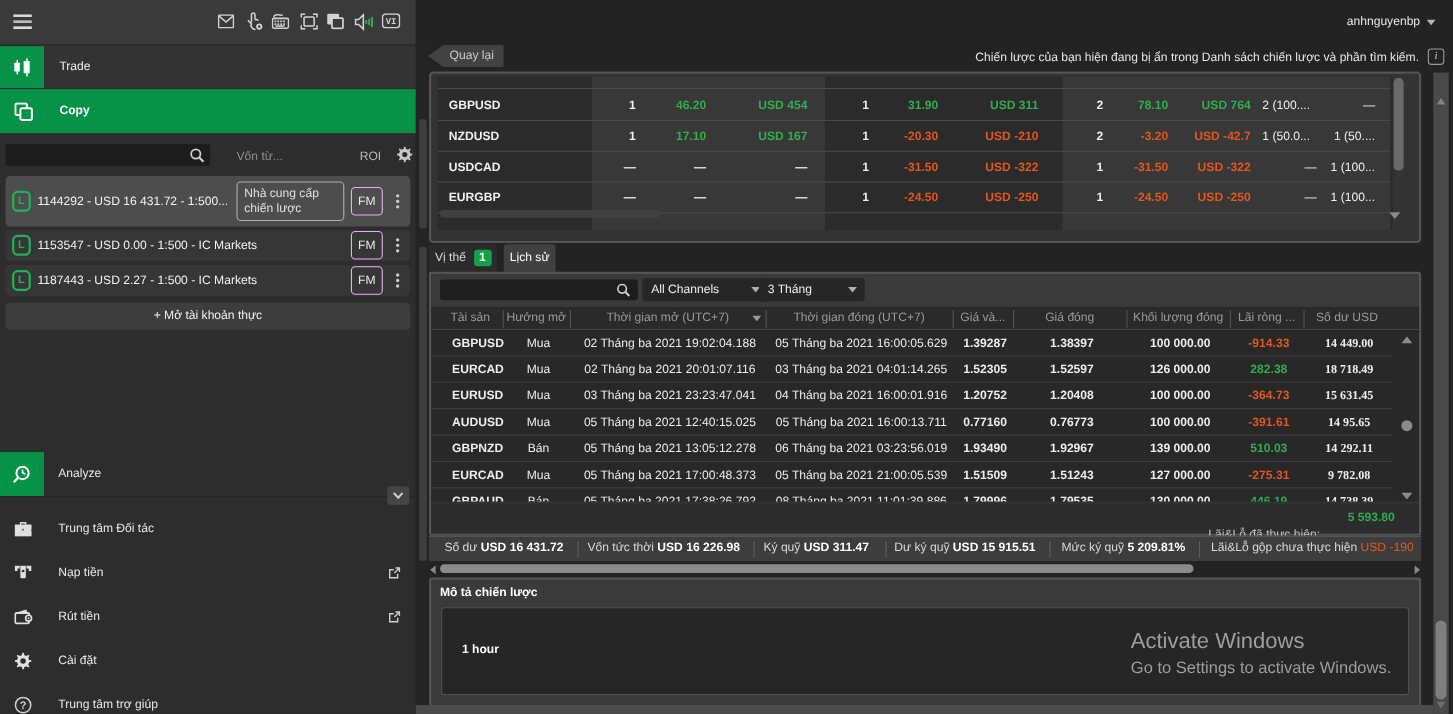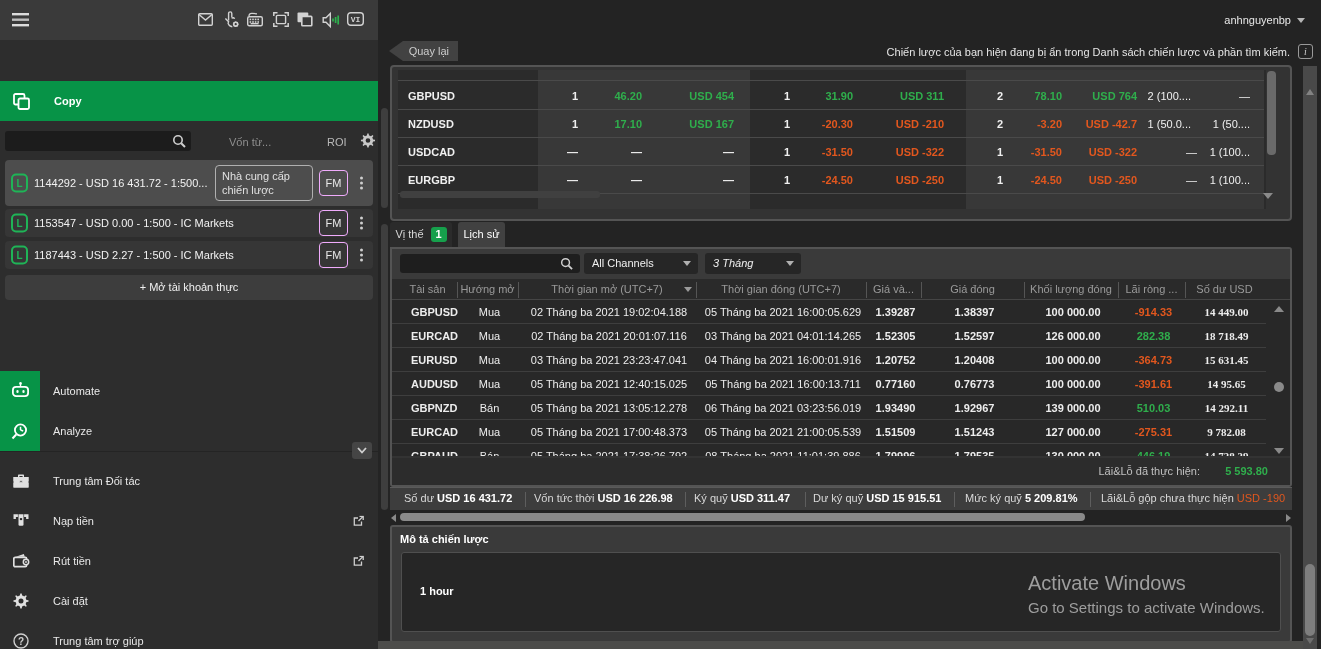--- a/index.html
+++ b/index.html
@@ -19,21 +19,21 @@
 #sidebar { left:0; top:40px; width:378px; height:609px; background:#2d2d2d; }
 .srow { position:absolute; left:0; width:378px; }
 #trade-row { top:2px; height:38px; background:#333333; }
 #trade-icon { left:0; top:0; width:40px; height:38px; background:#079347; }
 #copy-row { top:41px; height:40px; background:#079347; }
 .srow-label { position:absolute; left:54px; top:50%; transform:translateY(-50%); color:#f0f0f0; font-size:11px; }
 #copy-row .srow-label { font-weight:bold; color:#fff; }
 
 #search-row { top:81px; height:38px; }
 #acct-search { position:absolute; left:5px; top:10px; width:186px; height:20px; background:#1c1c1c; border-radius:3px; }
-#von-tu { position:absolute; left:215px; top:15px; color:#8f8f8f; font-size:11px;margin-left:14px; }
+#von-tu { position:absolute; left:215px; top:15px; color:#8f8f8f; font-size:11px; }
 #roi { position:absolute; left:327px; top:15px; color:#b8b8b8; font-size:11px; }
 
 .acct { position:absolute; left:5px; width:368px; background:#363636; border-radius:4px; color:#f2f2f2; font-size:11px; font-weight:normal; }
 #acct1 { top:120px; height:46px; background:#4d4d4d; }
 #acct2 { top:169px; height:28px; }
 #acct3 { top:201px; height:28px; }
 .lbadge { position:absolute; left:6px; top:50%; transform:translateY(-50%); width:17px; height:19px; border:2px solid #1fb457; border-radius:5px; color:#1fb457; font-size:10px; font-weight:bold; text-align:center; line-height:15px; }
 .acct-text { position:absolute; left:29px; top:50%; transform:translateY(-50%); white-space:nowrap; }
 .fmbox { position:absolute; right:25px; top:50%; transform:translateY(-50%); width:29px; height:26px; border:1px solid #f0abfc; border-radius:4px; color:#e8e8e8; font-size:11px; font-weight:normal; text-align:center; line-height:24px; }
 .dots { position:absolute; right:10px; top:50%; transform:translateY(-50%); width:3px; }
@@ -89,40 +89,40 @@
 #tab1 { left:0px; width:62px; background:#2b2b2b; }
 #tab2 { left:68px; width:47px; background:#414141; color:#fff; }
 #tab1 .badge { display:inline-block; background:#16a04c; color:#fff; border-radius:3px; width:16px; height:15px; line-height:15px; font-size:11px; font-weight:bold; margin-left:4px; }
 
 
 #histpanel { left:390px; top:247px; width:902px; height:240px; background:#333333; border:2px solid #545454; border-top:2px solid #545454; border-radius:0 3px 3px 3px; }
 #filterbar { position:absolute; left:0; top:0; width:898px; height:30px; background:#3a3a3a; }
 #hist-search { position:absolute; left:8px; top:5px; width:180px; height:19px; background:#1e1e1e; border-radius:3px; }
 .dropdown { position:absolute; top:4px; height:21px; background:#262626; border-radius:3px; color:#f0f0f0; font-size:11px; line-height:21px; padding-left:8px; }
 #dd1 { left:192px; width:114px; }
-#dd2 { left:313px; width:96px;font-style:italic; }
+#dd2 { left:298px; width:96px; }
 .dd-caret { position:absolute; right:7px; top:8px; width:0; height:0; border-left:4px solid transparent; border-right:4px solid transparent; border-top:5px solid #b0b0b0; }
 
 #histhead { position:absolute; left:0px; top:30px; width:898px; height:21px; background:#2a2a2a; color:#9a9a9a; font-size:11px; border-bottom:1px solid #454545; }
 #histhead .h { position:absolute; top:50%; transform:translateY(-50%); text-align:center; white-space:nowrap; }
 #histbody { position:absolute; left:0px; top:51px; width:898px; height:156px; overflow:hidden; background:#282828; }
 .hrow { position:absolute; left:0; width:874px; height:24px; border-bottom:1px solid #3e3e3e; font-size:11px; color:#ededed; }
 .hrow .h { position:absolute; top:50%; transform:translateY(-50%); text-align:center; white-space:nowrap; }
 .hc1 { left:19px; width:48px; text-align:left !important; font-weight:bold; }
 .hc2 { left:67px; width:61px; }
 .hc3 { left:128px; width:178px; }
 .hc4 { left:306px; width:170px; }
 .hc5 { left:476px; width:55px; font-weight:bold; }
 .hc6 { left:531px; width:103px; font-weight:bold; }
 .hc7 { left:634px; width:94px; font-weight:bold; }
 .hc8 { left:728px; width:67px; font-weight:bold; }
 .hc9 { left:795px; width:79px; font-weight:bold;font-family:Liberation Serif, serif; }
 
 #realized { position:absolute; left:0; top:209px; width:898px; height:27px; font-size:11px; background:#2c2c2c; }
-#realized .lbl { position:absolute; right:90px; top:7px; color:#c0c0c0; }
+#realized .lbl { position:absolute; right:90px; top:22px; color:#c0c0c0; }
 #realized .val { position:absolute; right:22px; top:7px; color:#2fae4c; font-weight:bold; }
 
 
 #histscroll { position:absolute; left:880px; top:55px; width:12px; height:152px; }
 #histscroll .up { position:absolute; left:2px; top:2px; width:0; height:0; border-left:5px solid transparent; border-right:5px solid transparent; border-bottom:6px solid #8a8a8a; }
 #histscroll .dn { position:absolute; left:2px; bottom:2px; width:0; height:0; border-left:5px solid transparent; border-right:5px solid transparent; border-top:6px solid #8a8a8a; }
 #histscroll .dot { position:absolute; left:2px; top:78px; width:10px; height:10px; border-radius:50%; background:#8a8a8a; }
 
 
 #statusbar { left:390px; top:487px; width:902px; height:23px; background:#3d3d3d; border-top:1px solid #5a5a5a; font-size:11px; color:#d9d9d9; }
@@ -224,20 +224,35 @@
   <svg class="abs" style="left:347px;top:12px;" width="17" height="14" viewBox="0 0 17 14">
       <rect x="0.7" y="0.7" width="15.6" height="12.6" rx="3" fill="none" stroke="#d2d2d2" stroke-width="1.4"></rect>
       <text x="8.5" y="10" font-family="Liberation Mono, monospace" font-size="8" font-weight="bold" fill="#d2d2d2" text-anchor="middle">VI</text>
     </svg>
 </div>
 <div class="abs" id="topbar-right"></div>
 <div class="abs" id="username">anhnguyenbp</div>
 <div class="abs" id="user-caret"></div>
 
 <div class="abs" id="sidebar">
+  <div class="srow" id="trade-row">
+      <div class="abs" id="trade-icon">
+    <svg class="abs" style="left:12px;top:11px;" width="16" height="17" viewBox="0 0 16 17">
+          <g fill="#fff">
+            <rect x="1" y="4" width="5" height="8" rx="0.5"></rect>
+            <rect x="3" y="1.5" width="1.4" height="3"></rect>
+            <rect x="3" y="11.5" width="1.4" height="3"></rect>
+            <rect x="9.5" y="2.5" width="5.5" height="11" rx="0.5"></rect>
+            <rect x="11.8" y="0" width="1.4" height="3"></rect>
+            <rect x="11.8" y="13" width="1.4" height="3.5"></rect>
+          </g>
+        </svg>
+  </div>
+      <span class="srow-label">Trade</span>
+    </div>
   <div class="srow" id="copy-row">
     <svg class="abs" style="left:13px;top:12px;" width="17" height="17" viewBox="0 0 17 17">
         <rect x="1" y="1" width="10.5" height="10.5" rx="1.5" fill="none" stroke="#fff" stroke-width="1.8"></rect>
         <rect x="5.5" y="5.5" width="10.5" height="10.5" rx="1.5" fill="#079347" stroke="#fff" stroke-width="1.8"></rect>
       </svg>
     <span class="srow-label">Copy</span>
     </div>
   <div class="srow" id="search-row">
     <div id="acct-search"></div>
     <svg class="abs" style="left:172px;top:13px;" width="14" height="14" viewBox="0 0 14 14">
@@ -276,32 +291,20 @@
       <span class="acct-text">1187443 - USD 2.27 - 1:500 - IC Markets</span>
       <span class="fmbox">FM</span>
       <span class="dots">
         <span></span>
         <span></span>
         <span></span>
       </span>
     </div>
   <div id="open-real">+ Mở tài khoản thực</div>
 
-  <div class="menu-item" id="mi-automate">
-      <div class="mi-iconbox">
-    <svg class="abs" style="left:12px;top:11px;" width="17" height="15" viewBox="0 0 17 15">
-          <circle cx="8.5" cy="1.4" r="1.3" fill="#fff"></circle>
-          <line x1="8.5" y1="2" x2="8.5" y2="4.6" stroke="#fff" stroke-width="1.4"></line>
-          <rect x="0.9" y="4.9" width="15.2" height="9.2" rx="3.2" fill="none" stroke="#fff" stroke-width="1.8"></rect>
-          <rect x="4.4" y="8" width="2.2" height="3" rx="1.1" fill="#fff"></rect>
-          <rect x="10.4" y="8" width="2.2" height="3" rx="1.1" fill="#fff"></rect>
-        </svg>
-  </div>
-      <span class="mi-label">Automate</span>
-    </div>
   <div class="menu-item" id="mi-analyze">
       <div class="mi-iconbox">
     <svg class="abs" style="left:11px;top:12px;" width="18" height="17" viewBox="0 0 18 17">
           <circle cx="9.5" cy="7" r="5.6" fill="none" stroke="#fff" stroke-width="1.8"></circle>
           <line x1="9.5" y1="7" x2="9.5" y2="3.8" stroke="#fff" stroke-width="1.5"></line>
           <line x1="9.5" y1="7" x2="12.2" y2="8" stroke="#fff" stroke-width="1.5"></line>
           <line x1="5.2" y1="11.5" x2="1.5" y2="15.5" stroke="#fff" stroke-width="2"></line>
         </svg>
   </div>
       <span class="mi-label">Analyze</span>

